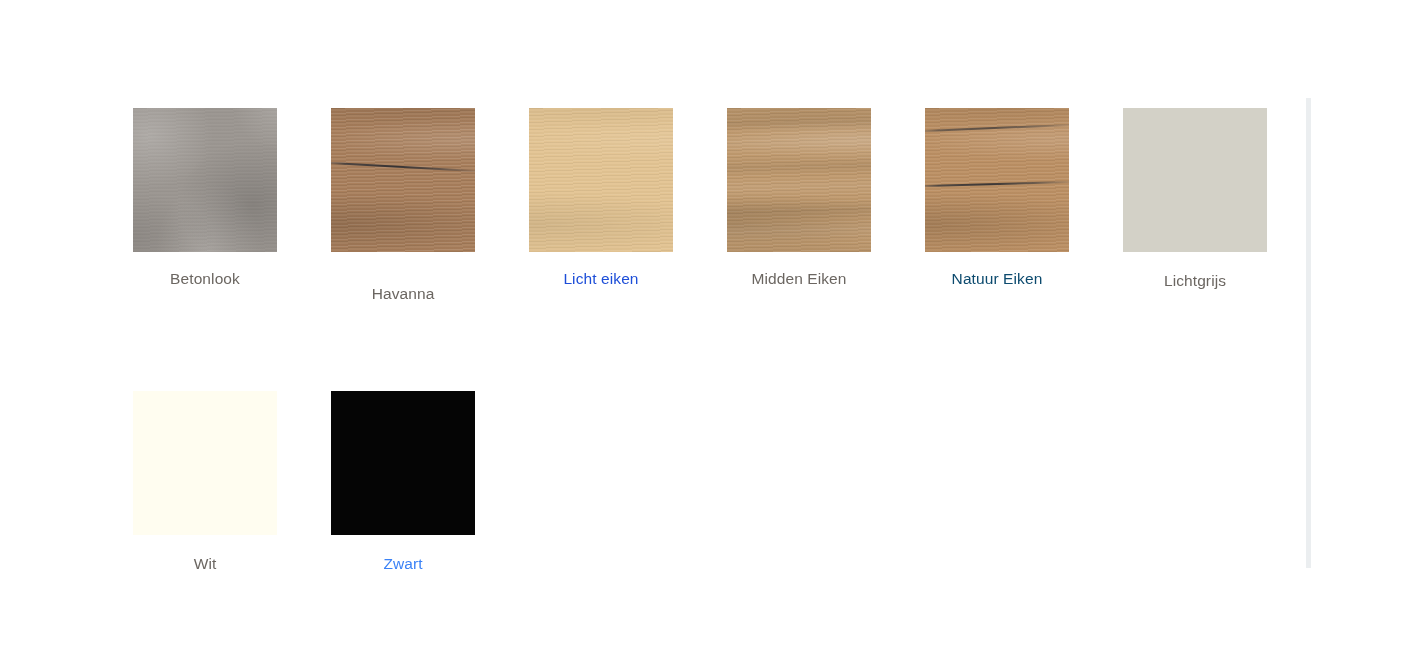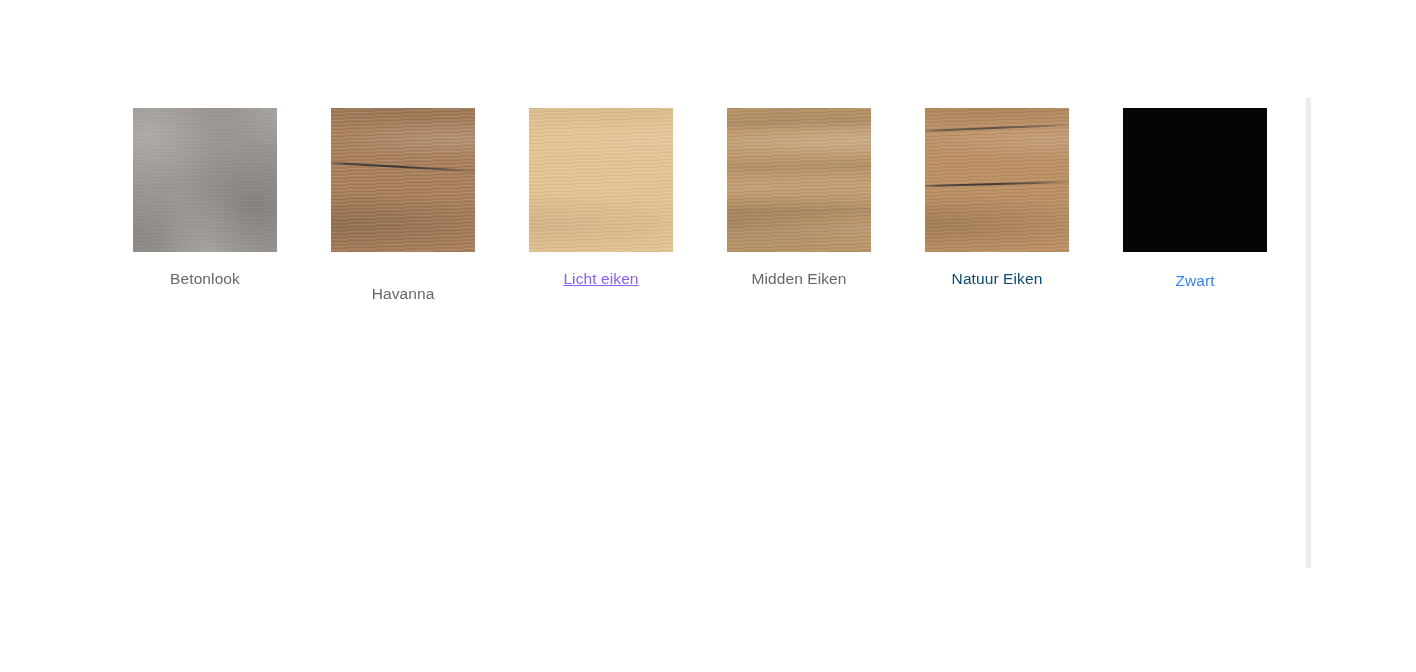--- a/index.html
+++ b/index.html
@@ -181,21 +181,21 @@
         <div class="streak s-havanna"></div>
       </div>
       <span class="swatch-label" style="color: rgb(107, 102, 97); margin-top: 32px;">Havanna</span>
     </div>
 
     <div class="swatch-item row1">
       <div class="swatch-tile" style="background-color: rgb(227, 196, 147);">
         <div class="tex grain-fine" style="opacity:.7"></div>
         <div class="tex-b grain-arc" style="opacity:.55"></div>
       </div>
-      <span class="swatch-label" style="color: #8b5cf6; text-decoration: underline;">Licht eiken</span>
+      <span class="swatch-label" style="color: #1d4ed8;">Licht eiken</span>
     </div>
 
     <div class="swatch-item row1">
       <div class="swatch-tile" style="background-color: rgb(192, 154, 110);">
         <div class="tex grain-fine" style="opacity:.85"></div>
         <div class="tex-b grain-band" style="opacity:.7"></div>
         <div class="tex-c grain-arc"></div>
       </div>
       <span class="swatch-label" style="color: rgb(107, 102, 97);">Midden Eiken</span>
     </div>
@@ -203,21 +203,29 @@
     <div class="swatch-item row1">
       <div class="swatch-tile" style="background-color: rgb(188, 144, 100);">
         <div class="tex grain-fine" style="opacity:.8"></div>
         <div class="tex-b grain-arc"></div>
         <div class="streak s-natuur-1"></div>
         <div class="streak s-natuur-2"></div>
       </div>
       <span class="swatch-label" style="color: #0c4a6e;">Natuur Eiken</span>
     </div>
 
-
+    <div class="swatch-item row2">
+      <div class="swatch-tile flat" style="background-color: rgb(211, 209, 199);"></div>
+      <span class="swatch-label" style="color: rgb(107, 102, 97);">Lichtgrijs</span>
+    </div>
+
+    <div class="swatch-item row2">
+      <div class="swatch-tile flat" style="background-color: rgb(255, 253, 240);"></div>
+      <span class="swatch-label" style="color: rgb(107, 102, 97);">Wit</span>
+    </div>
 
     <div class="swatch-item row2">
       <div class="swatch-tile flat" style="background-color: rgb(5, 5, 5);"></div>
       <span class="swatch-label" style="color: #3b82f6;">Zwart</span>
     </div>
 
   </div>
 
   <div class="side-rail" style="background: rgb(235, 238, 240);"></div>
 

